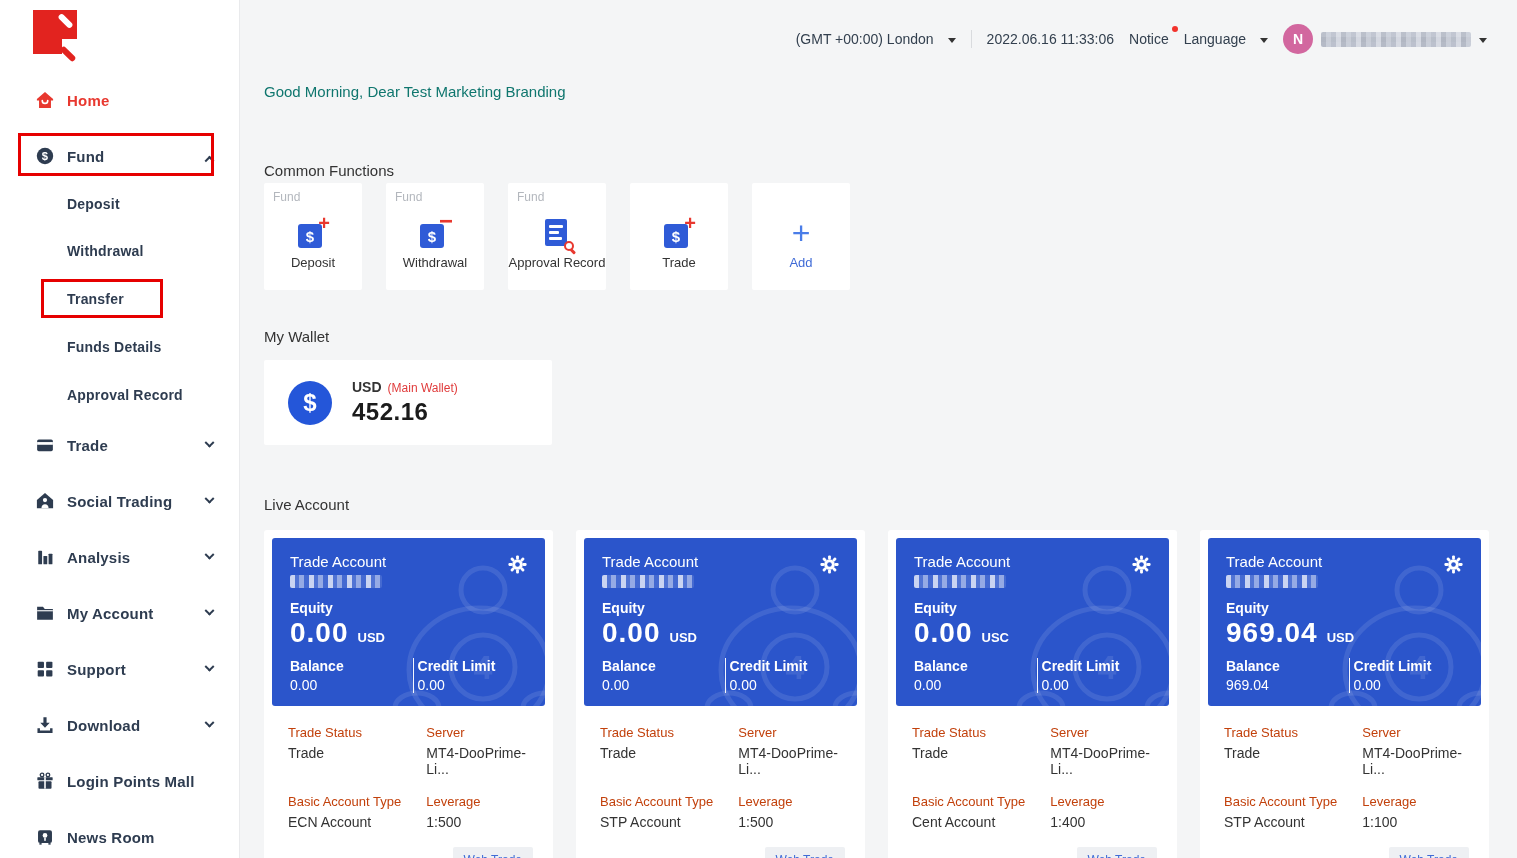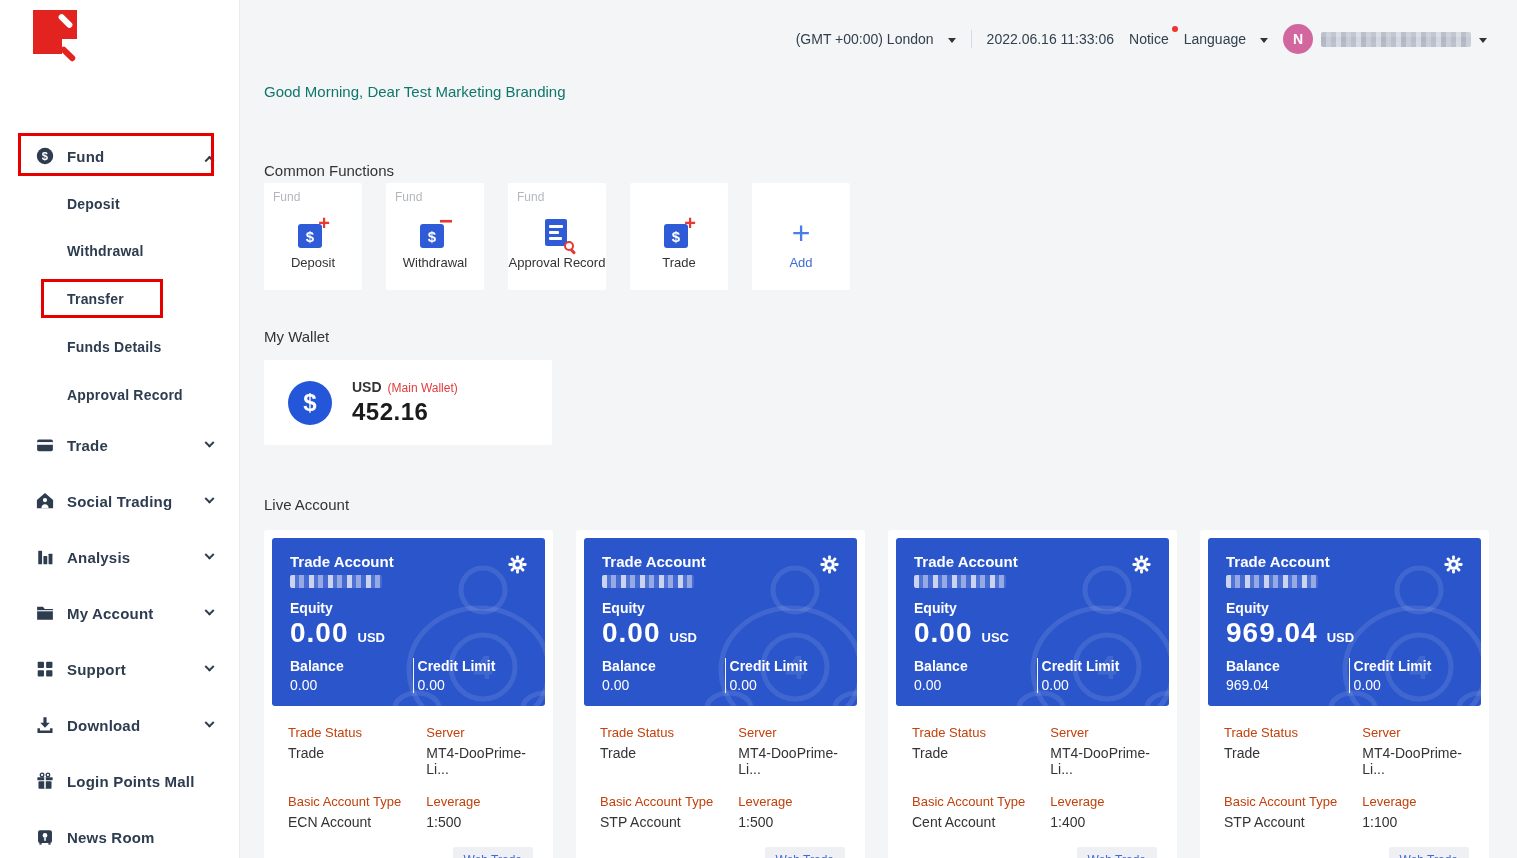--- a/index.html
+++ b/index.html
@@ -84,21 +84,21 @@
   .mw-row1 { font-size:14px; font-weight:700; color:#333; display:flex; align-items:baseline; gap:6px; }
   .mw-tag { font-size:12px; font-weight:400; color:#e03b3b; }
   .mw-amount { font-size:24px; font-weight:600; color:#1b1b1b; margin-top:3px; letter-spacing:.5px; }
 
   
   .accounts { position:absolute; left:24px; top:530px; display:flex; gap:23px; }
   .ac-card { width:289px; height:356px; background:#fff; border-radius:3px; padding:8px; }
   .ac-blue { position:relative; height:168px; background:#2b55cb; border-radius:3px; padding:15px 18px;
     color:#fff; overflow:hidden; }
   .ac-head { display:flex; justify-content:space-between; align-items:flex-start; position:relative; z-index:2; }
-  .ac-title { font-size:15px; font-weight:700; }
+  .ac-title { font-size:15px; font-weight:400; }
   .ac-blur { margin-top:5px; width:92px; height:13px; border-radius:2px;
     background:repeating-linear-gradient(90deg, rgba(255,255,255,.75) 0 5px, rgba(255,255,255,.18) 5px 9px,
       rgba(255,255,255,.5) 9px 14px, rgba(255,255,255,.12) 14px 19px); }
   .ac-gear { cursor:pointer; margin-top:2px; }
   .ac-eq-label { margin-top:12px; font-size:14px; font-weight:700; position:relative; z-index:2; }
   .ac-eq-row { display:flex; align-items:baseline; gap:9px; margin-top:1px; position:relative; z-index:2; }
   .ac-eq { font-size:28px; font-weight:700; letter-spacing:1px; }
   .ac-cur { font-size:13px; font-weight:700; }
   .ac-bot { display:flex; margin-top:9px; position:relative; z-index:2; }
   .ac-col { flex:1.12; }
@@ -118,20 +118,29 @@
 </head>
 <body>
 
 <aside class="sidebar">
   <div class="logo">
     <span class="s1"></span>
       <span class="cut"></span>
       <span class="s2"></span>
   </div>
 
+  <div class="nav-item" style="top:76px">
+    <span class="nicon">
+      <svg width="18" height="18" viewBox="0 0 16 16">
+          <path d="M8 .8 15.2 7v1.4h-1.9v6.8H2.7V8.4H.8V7z" fill="#e8382f"></path>
+          <path d="M5.6 8.6a2.4 2.4 0 0 0 4.8 0" stroke="#fff" stroke-width="1.5" fill="none" stroke-linecap="round"></path>
+        </svg>
+    </span>
+    <span class="nlabel red">Home</span>
+  </div>
 
   <div class="nav-item" style="top:132px">
     <span class="nicon">
       <svg width="18" height="18" viewBox="0 0 16 16">
           <circle cx="8" cy="8" r="7.3" fill="#2e3c50"></circle>
           <text x="8" y="11.6" text-anchor="middle" font-size="10" font-weight="bold" fill="#fff">$</text>
         </svg>
     </span>
     <span class="nlabel">Fund</span>
     <span class="chev up"></span>

